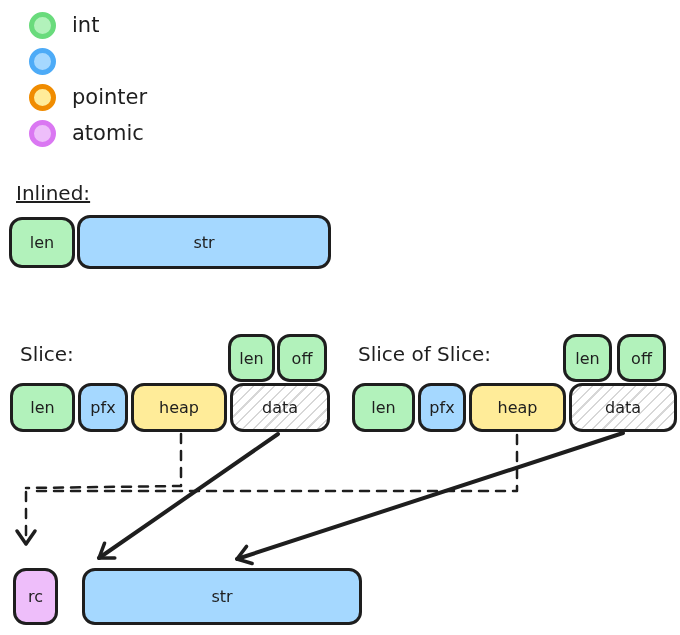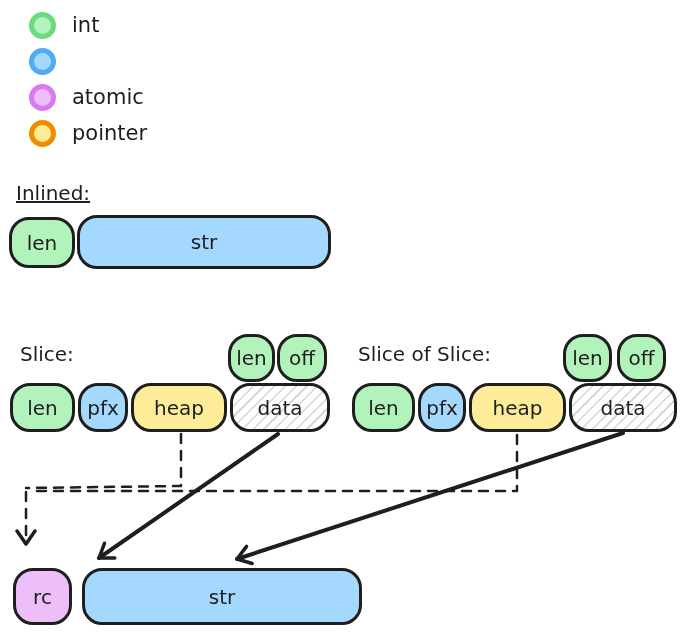--- a/index.html
+++ b/index.html
@@ -14,23 +14,23 @@
   
   .legend{position:absolute;left:29px;top:12px;display:flex;flex-direction:column;gap:9px;}
   .legend-row{display:flex;align-items:center;gap:16px;height:27px;}
   .swatch{width:27px;height:27px;border-radius:50%;border:5px solid #888;box-sizing:border-box;background:#eee;flex:0 0 auto;}
   .legend-label{font-size:21px;line-height:1;white-space:nowrap;}
   
   .title{position:absolute;font-size:20px;line-height:1.1;white-space:nowrap;}
   
   .cell{
     position:absolute;box-sizing:border-box;
-    border:3px solid #1e1e1e;border-radius:20px;
+    border:3px solid #1e1e1e;border-radius:13px;
     display:flex;align-items:center;justify-content:center;
-    font-size:20px;background:#ffffff;
+    font-size:16px;background:#ffffff;
   }
   .hatch{
     background-color:#ffffff;
     background-image:repeating-linear-gradient(135deg, transparent 0 6px, #d7d7d7 6px 7.6px);
   }
   
   svg.arrows{position:absolute;left:0;top:0;pointer-events:none;}
   .dash{fill:none;stroke:#1e1e1e;stroke-width:2.5;stroke-dasharray:9 8;stroke-linecap:round;stroke-linejoin:round;}
   .solid{fill:none;stroke:#1e1e1e;stroke-width:4;stroke-linecap:round;}
 </style>
@@ -41,26 +41,26 @@
 
   <div class="legend">
     <div class="legend-row">
       <span class="swatch" style="border-color: rgb(105, 219, 124); background-color: rgb(178, 242, 187);"></span>
       <span class="legend-label">int</span>
     </div>
     <div class="legend-row">
       <span class="swatch" style="border-color: rgb(77, 171, 247); background-color: rgb(165, 216, 255);"></span>
     </div>
     <div class="legend-row">
+      <span class="swatch" style="border-color: rgb(240, 140, 0); background-color: rgb(255, 236, 153);"></span>
+      <span class="legend-label">pointer</span>
+    </div>
+    <div class="legend-row">
       <span class="swatch" style="border-color: rgb(218, 119, 242); background-color: rgb(238, 190, 250);"></span>
       <span class="legend-label">atomic</span>
-    </div>
-    <div class="legend-row">
-      <span class="swatch" style="border-color: rgb(240, 140, 0); background-color: rgb(255, 236, 153);"></span>
-      <span class="legend-label">pointer</span>
     </div>
   </div>
 
   <div class="title" style="left:16px;top:182px;text-decoration:underline;">Inlined:</div>
   <div class="cell" style="left: 9px; top: 217px; width: 66px; height: 51px; background-color: rgb(178, 242, 187);">len</div>
   <div class="cell" style="left: 77px; top: 215px; width: 254px; height: 54px; background-color: rgb(165, 216, 255);">str</div>
 
   <div class="title" style="left:20px;top:343px;">Slice:</div>
   <div class="cell" style="left: 228px; top: 334px; width: 47px; height: 48px; background-color: rgb(178, 242, 187);">len</div>
   <div class="cell" style="left: 277px; top: 334px; width: 50px; height: 48px; background-color: rgb(178, 242, 187);">off</div>
@@ -70,21 +70,21 @@
   <div class="cell hatch" style="left:230px;top:383px;width:100px;height:49px;">data</div>
 
   <div class="title" style="left:358px;top:343px;">Slice of Slice:</div>
   <div class="cell" style="left: 563px; top: 334px; width: 49px; height: 48px; background-color: rgb(178, 242, 187);">len</div>
   <div class="cell" style="left: 617px; top: 334px; width: 49px; height: 48px; background-color: rgb(178, 242, 187);">off</div>
   <div class="cell" style="left: 352px; top: 383px; width: 63px; height: 49px; background-color: rgb(178, 242, 187);">len</div>
   <div class="cell" style="left: 418px; top: 383px; width: 48px; height: 49px; background-color: rgb(165, 216, 255);">pfx</div>
   <div class="cell" style="left: 469px; top: 383px; width: 97px; height: 49px; background-color: rgb(255, 236, 153);">heap</div>
   <div class="cell hatch" style="left:569px;top:383px;width:108px;height:49px;">data</div>
 
-  <div class="cell" style="left: 13px; top: 568px; width: 59px; height: 57px; background-color: rgb(238, 190, 250);">rc</div>
+  <div class="cell" style="left: 13px; top: 568px; width: 45px; height: 57px; background-color: rgb(238, 190, 250);">rc</div>
   <div class="cell" style="left: 82px; top: 568px; width: 280px; height: 57px; background-color: rgb(165, 216, 255);">str</div>
 
   <svg class="arrows" width="680" height="635" viewBox="0 0 680 635">
     <defs>
       <marker id="ah" markerUnits="userSpaceOnUse" markerWidth="34" markerHeight="34" viewBox="-17 -17 34 34" refX="0" refY="0" orient="auto">
         <path d="M-13,-9 L0,0 L-13,9" fill="none" stroke="#1e1e1e" stroke-width="3.5" stroke-linecap="round" stroke-linejoin="round"></path>
       </marker>
     </defs>
     <path class="dash" d="M181,434 L181,486 L26,488"></path>
     <path class="dash" d="M517,435 L517,491 L29,491"></path>

